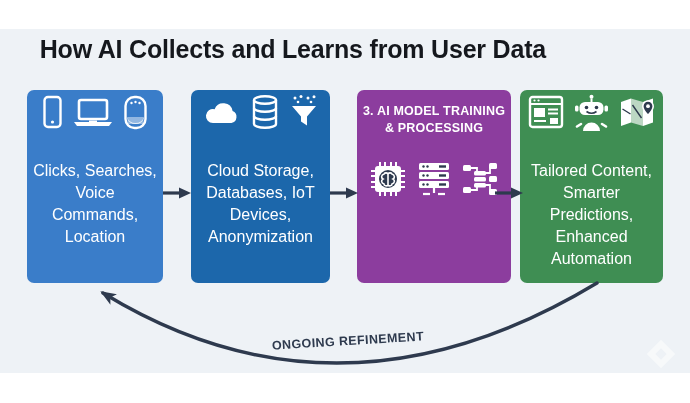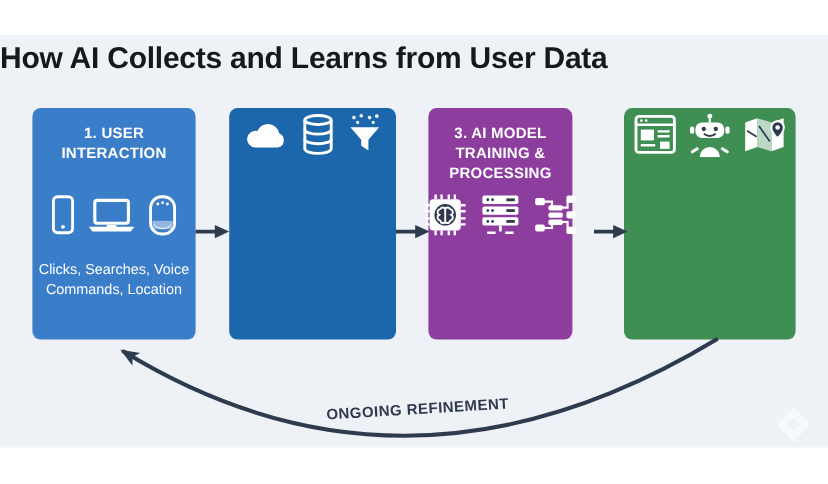--- a/index.html
+++ b/index.html
@@ -1,29 +1,29 @@
 <!DOCTYPE html>
 <html><head>
 <meta charset="utf-8">
 <style>
   html,body{margin:0;padding:0;}
   body{font-family:"Liberation Sans",sans-serif;}
   .stage{position:relative;width:690px;height:403px;background:#ffffff;overflow:hidden;}
   .band{position:absolute;left:0;top:29px;width:690px;height:344px;background:#eef2f6;}
-  .title{position:absolute;left:0;top:35px;width:546px;text-align:left;
+  .title{position:absolute;left:0;top:35px;width:546px;text-align:right;
          font-size:25px;font-weight:bold;color:#15181d;letter-spacing:-0.2px;}
   .step-box{position:absolute;top:90px;height:193px;border-radius:7px;
             background:var(--box,#3a7dc9);color:#ffffff;text-align:center;box-sizing:border-box;}
   .step-heading{height:54px;padding:13px 2px 0;font-size:12.5px;font-weight:bold;
                 line-height:1.32;letter-spacing:0.2px;}
   .icons-row{height:44px;display:flex;align-items:center;justify-content:center;gap:9px;}
-  .step-body{margin-top:15px;padding:0 4px;font-size:12px;line-height:1.38;font-weight:500;}
+  .step-body{margin-top:26px;padding:0 4px;font-size:16px;line-height:1.38;font-weight:500;}
   .box1{left:27px;width:136px;}
   .box2{left:191px;width:139px;}
-  .box3{left:357px;width:120px;}
+  .box3{left:357px;width:154px;}
   .box4{left:520px;width:143px;}
   .flow-arrow{position:absolute;top:186px;width:30px;height:14px;}
   .fa1{left:162px;} .fa2{left:329px;} .fa3{left:494px;}
   .ln{stroke:var(--arrow,#2e3a4e);}
   .ah{fill:var(--arrow,#2e3a4e);}
   .loop-svg{position:absolute;left:0;top:0;width:690px;height:403px;pointer-events:none;}
   .loop-label{position:absolute;left:263px;top:334px;width:170px;text-align:center;
               font-size:12.5px;font-weight:bold;color:var(--arrow,#2e3a4e);
               letter-spacing:0.4px;transform:rotate(-3.5deg);}
   .watermark{position:absolute;left:644px;top:337px;width:34px;height:34px;opacity:0.55;}
@@ -36,21 +36,20 @@
 </head>
 <body>
 
 <div class="stage" style="--arrow: #2e3a4e;">
 
   <div class="band"></div>
 
   <div class="title">How AI Collects and Learns from User Data</div>
 
   <div class="step-box box1" style="--box: #3a7dc9;">
-    <div class="step-heading">1. USER INTERACTION</div>
     <div class="icons-row">
       <span>
         <svg width="21" height="34" viewBox="0 0 21 34">
           <rect x="2.5" y="2" width="16" height="30" rx="3.5" fill="none" stroke="#fff" stroke-width="2.4"></rect>
           <circle cx="10.5" cy="27" r="1.6" fill="#fff"></circle>
         </svg>
       </span>
       <span>
         <svg width="42" height="32" viewBox="0 0 42 32">
           <rect x="7" y="4" width="28" height="19" rx="2" fill="none" stroke="#fff" stroke-width="2.6"></rect>
@@ -92,20 +91,21 @@
           <circle cx="6" cy="4" r="1.5" fill="#fff"></circle>
             <circle cx="12" cy="2.5" r="1.5" fill="#fff"></circle>
           <circle cx="19" cy="4" r="1.5" fill="#fff"></circle>
             <circle cx="25" cy="2.8" r="1.5" fill="#fff"></circle>
           <circle cx="9" cy="8" r="1.3" fill="#fff"></circle>
             <circle cx="22" cy="8" r="1.3" fill="#fff"></circle>
           <path d="M3 12 h24 l-9 10.5 v9 l-6 -4 v-5 z" fill="#fff"></path>
         </svg>
       </span>
     </div>
+    <div class="step-body">Cloud Storage, Databases, IoT Devices, Anonymization</div>
   </div>
 
   <div class="step-box box3" style="--box: #8c3d9e;">
     <div class="step-heading">3. AI MODEL TRAINING &amp; PROCESSING</div>
     <div class="icons-row">
       <span>
         <svg width="36" height="36" viewBox="0 0 36 36">
           <g stroke="#fff" stroke-width="2">
             <line x1="10" y1="1" x2="10" y2="5"></line>
               <line x1="15" y1="1" x2="15" y2="5"></line>
@@ -215,20 +215,21 @@
           <path d="M12 3.5 l12 3.5 v24 l-12 -3.5 z" fill="#fff" opacity="0.65"></path>
           <path d="M24 7 l10 -3.5 v24 L24 31 z" fill="#fff"></path>
           <g class="ln" stroke="#3f8e53" stroke-width="1.4" fill="none">
             <path d="M3.5 14 l8 5 M13.5 10 l9 13"></path>
           </g>
           <path d="M29 6 a5.2 5.2 0 0 1 5.2 5.2 c0 3.8 -5.2 9 -5.2 9 s-5.2 -5.2 -5.2 -9 A5.2 5.2 0 0 1 29 6 z" class="ah" fill="#3f8e53" stroke="#fff" stroke-width="1.6"></path>
           <circle cx="29" cy="11.2" r="1.9" fill="#fff"></circle>
         </svg>
       </span>
     </div>
+    <div class="step-body">Tailored Content, Smarter Predictions, Enhanced Automation</div>
   </div>
 
   <svg class="flow-arrow fa1" viewBox="0 0 30 14">
     <line x1="1" y1="7" x2="19" y2="7" class="ln" stroke-width="3.2"></line>
     <polygon points="17,1.5 29,7 17,12.5" class="ah"></polygon>
   </svg>
   <svg class="flow-arrow fa2" viewBox="0 0 30 14">
     <line x1="1" y1="7" x2="19" y2="7" class="ln" stroke-width="3.2"></line>
     <polygon points="17,1.5 29,7 17,12.5" class="ah"></polygon>
   </svg>

